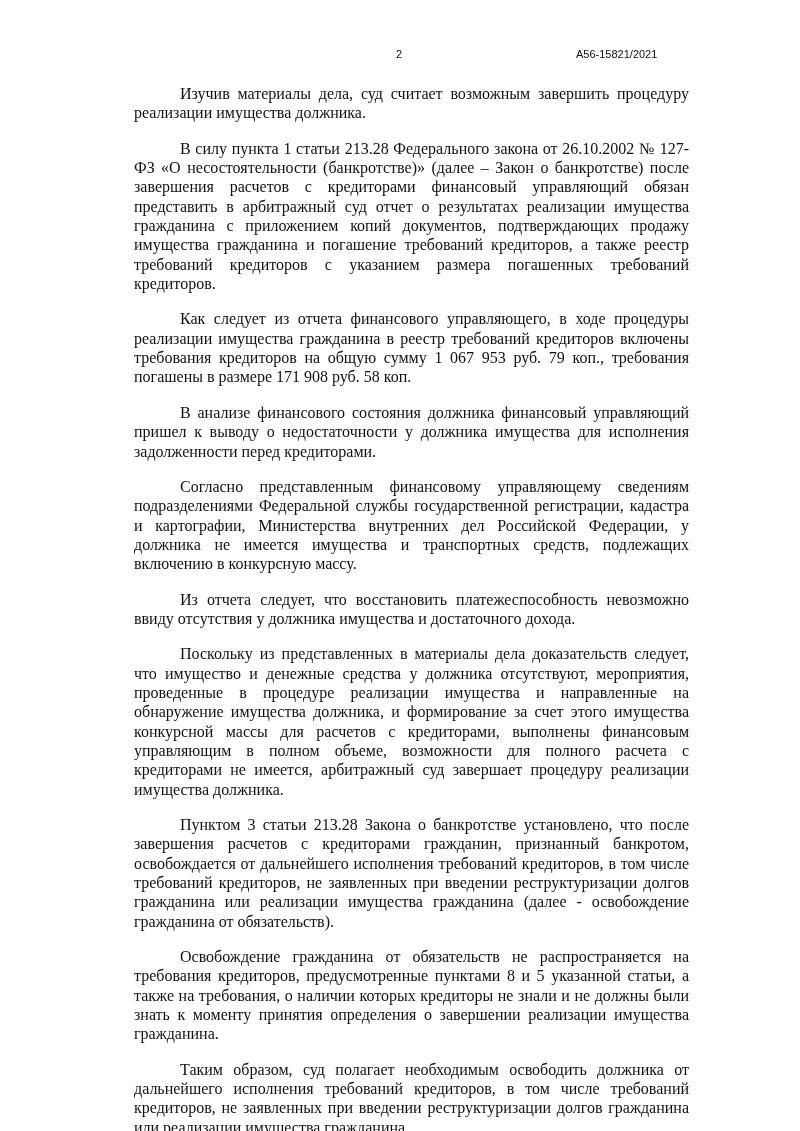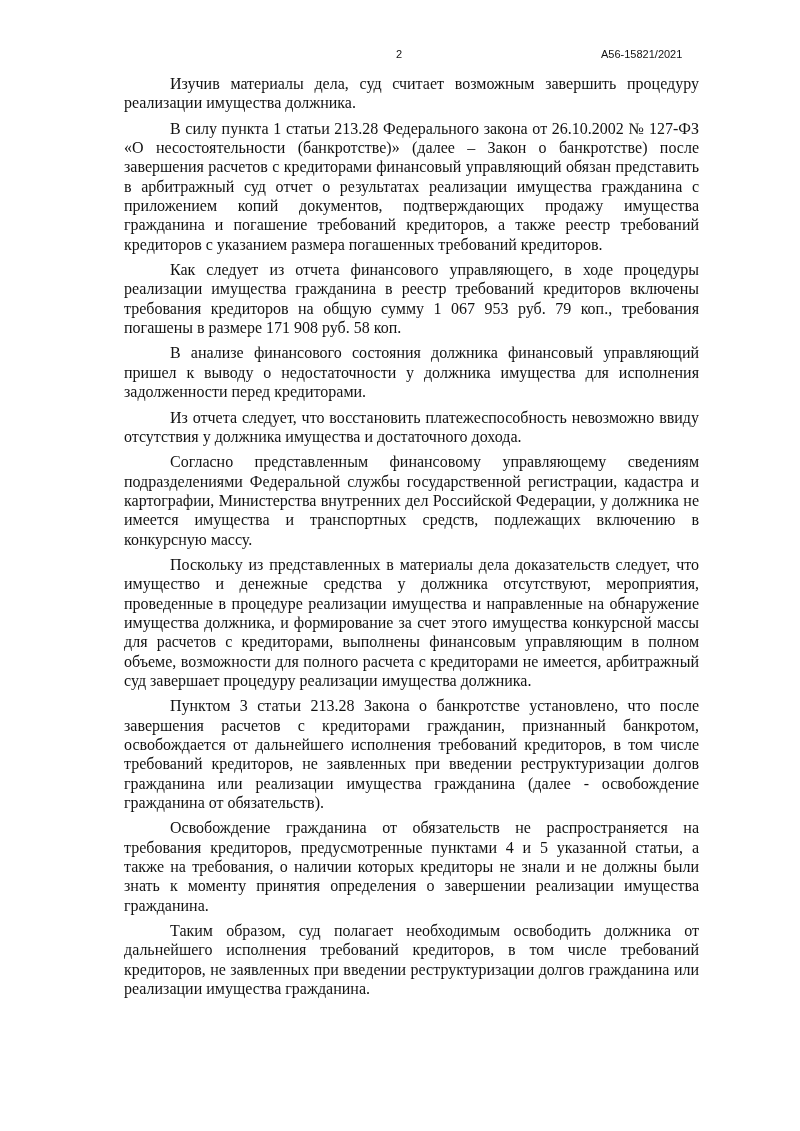--- a/index.html
+++ b/index.html
@@ -1,39 +1,39 @@
 <!DOCTYPE html>
 <html><head>
   <meta charset="utf-8">
   <style>
     html, body { margin: 0; padding: 0; background: #ffffff; }
     body { width: 800px; height: 1131px; position: relative; overflow: hidden; }
     .page { position: absolute; left: 0; top: 0; width: 800px; height: 1131px; background: #fff; }
     .hdr { position: absolute; top: 48px; font-family: "Liberation Sans", sans-serif; font-size: 11px; color: #111; }
     .hdr-page { left: 396px; }
-    .hdr-case { left: 601px; }
+    .hdr-case { left: 576px; }
     .body-text {
       position: absolute; left: 118px; top: 68px; width: 587px;
       font-family: "Liberation Serif", serif; font-size: 16px; line-height: 19.35px; color: #111;
       text-align: justify;
     }
-    .body-text p { margin: 6px; text-indent: 46px; }
+    .body-text p { margin: 16px; text-indent: 46px; }
   </style>
 </head>
 <body>
 
 <div class="page">
   <div class="hdr hdr-page">2</div>
   <div class="hdr hdr-case">А56-15821/2021</div>
 
   <div class="body-text">
     <p>Изучив материалы дела, суд считает возможным завершить процедуру реализации имущества должника.</p>
     <p>В силу пункта 1 статьи 213.28 Федерального закона от 26.10.2002 № 127-ФЗ «О несостоятельности (банкротстве)» (далее – Закон о банкротстве) после завершения расчетов с кредиторами финансовый управляющий обязан представить в арбитражный суд отчет о результатах реализации имущества гражданина с приложением копий документов, подтверждающих продажу имущества гражданина и погашение требований кредиторов, а также реестр требований кредиторов с указанием размера погашенных требований кредиторов.</p>
     <p>Как следует из отчета финансового управляющего, в ходе процедуры реализации имущества гражданина в реестр требований кредиторов включены требования кредиторов на общую сумму 1 067 953 руб. 79 коп., требования погашены  в размере 171 908 руб. 58 коп.</p>
     <p>В анализе финансового состояния должника финансовый управляющий пришел к выводу о недостаточности у должника имущества для исполнения задолженности перед кредиторами.</p>
+    <p>Согласно представленным финансовому управляющему сведениям подразделениями Федеральной службы государственной регистрации, кадастра и картографии,  Министерства внутренних дел Российской Федерации, у должника не имеется имущества и транспортных средств, подлежащих включению в конкурсную массу.</p>
     <p>Из отчета следует, что восстановить платежеспособность невозможно ввиду отсутствия у должника имущества и достаточного дохода.</p>
-    <p>Согласно представленным финансовому управляющему сведениям подразделениями Федеральной службы государственной регистрации, кадастра и картографии,  Министерства внутренних дел Российской Федерации, у должника не имеется имущества и транспортных средств, подлежащих включению в конкурсную массу.</p>
     <p>Поскольку из представленных в материалы дела доказательств следует, что имущество и денежные средства у должника отсутствуют, мероприятия, проведенные в процедуре реализации имущества и направленные на обнаружение имущества должника, и формирование за счет этого имущества конкурсной массы для расчетов с кредиторами, выполнены финансовым управляющим в полном объеме, возможности для полного расчета с кредиторами не имеется, арбитражный суд завершает процедуру реализации имущества должника.</p>
     <p>Пунктом 3 статьи 213.28 Закона о банкротстве установлено, что после завершения расчетов с кредиторами гражданин, признанный банкротом, освобождается от дальнейшего исполнения требований кредиторов, в том числе требований кредиторов, не заявленных при введении реструктуризации долгов гражданина или реализации имущества гражданина (далее - освобождение гражданина от обязательств).</p>
-    <p>Освобождение гражданина от обязательств не распространяется на требования кредиторов, предусмотренные пунктами 4 и 5 указанной статьи, а также на требования, о наличии которых кредиторы не знали и не должны были знать к моменту принятия определения о завершении реализации имущества гражданина.</p>
+    <p>Освобождение гражданина от обязательств не распространяется на требования кредиторов, предусмотренные пунктами 8 и 5 указанной статьи, а также на требования, о наличии которых кредиторы не знали и не должны были знать к моменту принятия определения о завершении реализации имущества гражданина.</p>
     <p>Таким образом, суд полагает необходимым освободить должника от дальнейшего исполнения требований кредиторов, в том числе требований кредиторов, не заявленных при введении реструктуризации долгов гражданина или реализации имущества гражданина.</p>
   </div>
 </div>
 
 </body></html>

